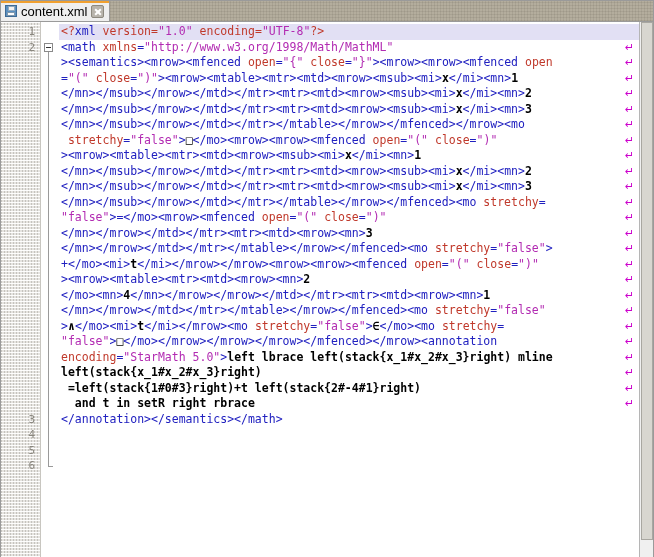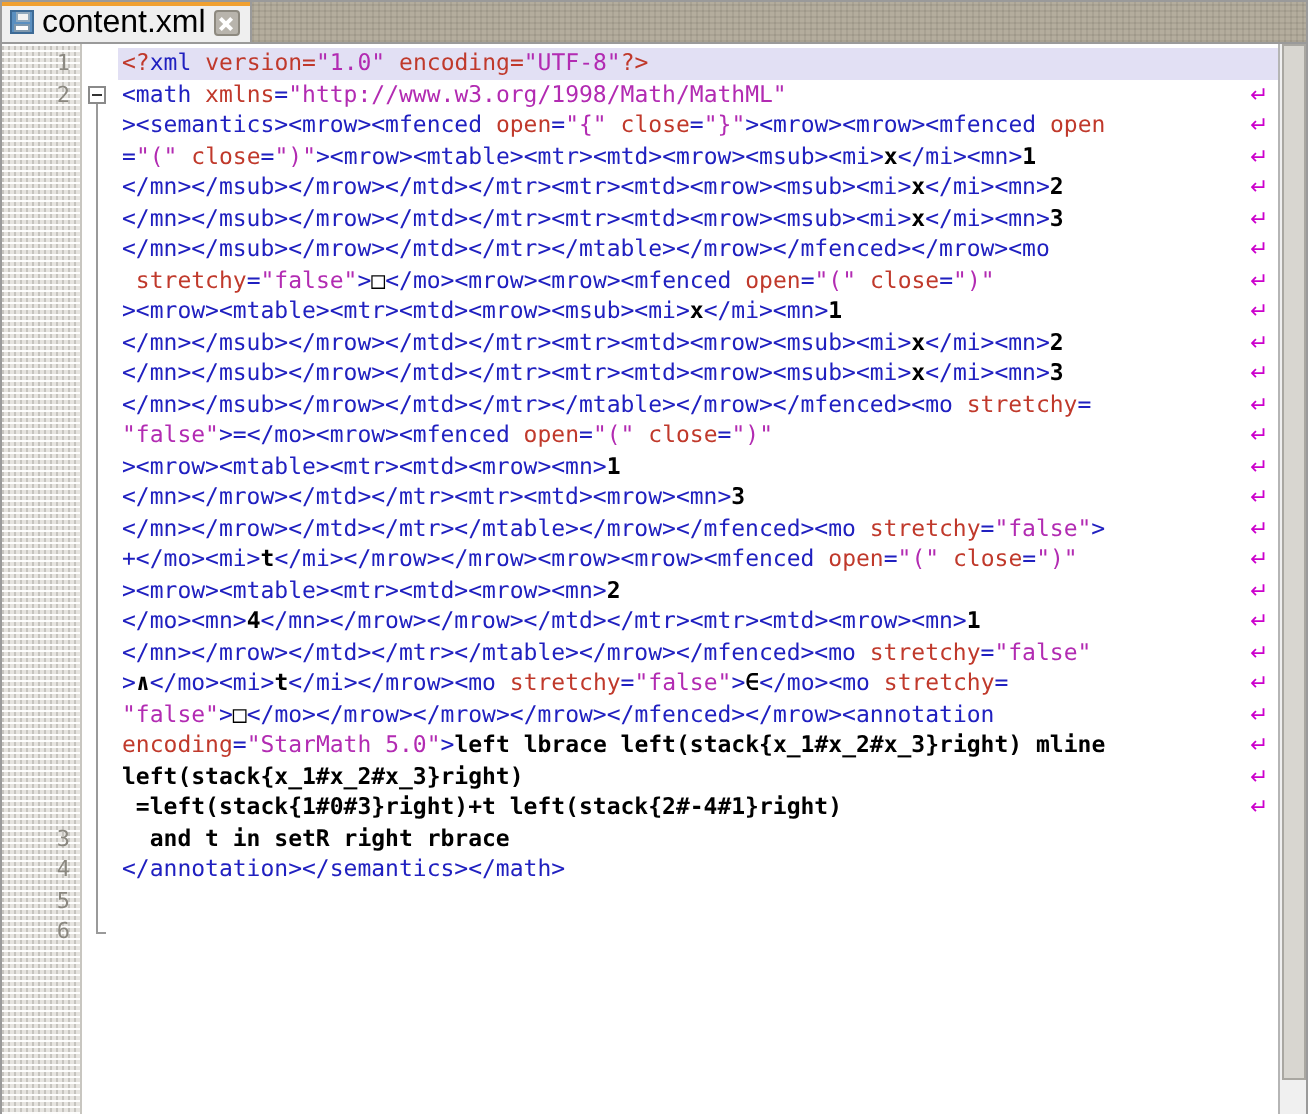--- a/index.html
+++ b/index.html
@@ -13,21 +13,21 @@
 
   
   .tabbar{position:relative;height:21px;background:#d6d2c8;
           border-bottom:1px solid #9a9a9a;box-sizing:border-box;
           display:flex;align-items:stretch;}
   .tab{position:relative;display:flex;align-items:center;gap:4px;
        padding:0 5px 0 4px;background:#efefef;
        border-right:1px solid #9a9a9a;box-sizing:border-box;}
   .tab::before{content:"";position:absolute;left:0;right:0;top:0;height:2px;
        background:#f0a030;}
-  .tab-label{font-family:"Liberation Sans",sans-serif;font-size:16px;
+  .tab-label{font-family:"Liberation Sans",sans-serif;font-size:13px;
        color:#000;white-space:nowrap;line-height:21px;}
   .tab-rest{flex:1;background:
      repeating-linear-gradient(90deg,#c9c5bb 0 1px,#d6d2c8 1px 3px),
      repeating-linear-gradient(0deg,#c9c5bb 0 1px,#d6d2c8 1px 3px);
      background-blend-mode:multiply;}
 
   
   .ico-save{width:12px;height:12px;position:relative;flex:0 0 auto;}
   .ico-save i{position:absolute;display:block;}
   .ico-save .body{left:0;top:0;width:12px;height:12px;background:#5a8fc0;
@@ -163,21 +163,20 @@
           <div class="ln"><span class="t-tag">=</span><span class="t-val">"("</span><span class="t-tag"> </span><span class="t-attr">close</span><span class="t-tag">=</span><span class="t-val">")"</span><span class="t-tag">&gt;&lt;mrow&gt;&lt;mtable&gt;&lt;mtr&gt;&lt;mtd&gt;&lt;mrow&gt;&lt;msub&gt;&lt;mi&gt;</span><span class="t-txt">x</span><span class="t-tag">&lt;/mi&gt;&lt;mn&gt;</span><span class="t-txt">1</span></div>
           <div class="ln"><span class="t-tag">&lt;/mn&gt;&lt;/msub&gt;&lt;/mrow&gt;&lt;/mtd&gt;&lt;/mtr&gt;&lt;mtr&gt;&lt;mtd&gt;&lt;mrow&gt;&lt;msub&gt;&lt;mi&gt;</span><span class="t-txt">x</span><span class="t-tag">&lt;/mi&gt;&lt;mn&gt;</span><span class="t-txt">2</span></div>
           <div class="ln"><span class="t-tag">&lt;/mn&gt;&lt;/msub&gt;&lt;/mrow&gt;&lt;/mtd&gt;&lt;/mtr&gt;&lt;mtr&gt;&lt;mtd&gt;&lt;mrow&gt;&lt;msub&gt;&lt;mi&gt;</span><span class="t-txt">x</span><span class="t-tag">&lt;/mi&gt;&lt;mn&gt;</span><span class="t-txt">3</span></div>
           <div class="ln"><span class="t-tag">&lt;/mn&gt;&lt;/msub&gt;&lt;/mrow&gt;&lt;/mtd&gt;&lt;/mtr&gt;&lt;/mtable&gt;&lt;/mrow&gt;&lt;/mfenced&gt;&lt;/mrow&gt;&lt;mo</span></div>
           <div class="ln"><span class="t-attr"> stretchy</span><span class="t-tag">=</span><span class="t-val">"false"</span><span class="t-tag">&gt;</span><span class="t-txt">□</span><span class="t-tag">&lt;/mo&gt;&lt;mrow&gt;&lt;mrow&gt;&lt;mfenced </span><span class="t-attr">open</span><span class="t-tag">=</span><span class="t-val">"("</span><span class="t-tag"> </span><span class="t-attr">close</span><span class="t-tag">=</span><span class="t-val">")"</span></div>
           <div class="ln"><span class="t-tag">&gt;&lt;mrow&gt;&lt;mtable&gt;&lt;mtr&gt;&lt;mtd&gt;&lt;mrow&gt;&lt;msub&gt;&lt;mi&gt;</span><span class="t-txt">x</span><span class="t-tag">&lt;/mi&gt;&lt;mn&gt;</span><span class="t-txt">1</span></div>
           <div class="ln"><span class="t-tag">&lt;/mn&gt;&lt;/msub&gt;&lt;/mrow&gt;&lt;/mtd&gt;&lt;/mtr&gt;&lt;mtr&gt;&lt;mtd&gt;&lt;mrow&gt;&lt;msub&gt;&lt;mi&gt;</span><span class="t-txt">x</span><span class="t-tag">&lt;/mi&gt;&lt;mn&gt;</span><span class="t-txt">2</span></div>
           <div class="ln"><span class="t-tag">&lt;/mn&gt;&lt;/msub&gt;&lt;/mrow&gt;&lt;/mtd&gt;&lt;/mtr&gt;&lt;mtr&gt;&lt;mtd&gt;&lt;mrow&gt;&lt;msub&gt;&lt;mi&gt;</span><span class="t-txt">x</span><span class="t-tag">&lt;/mi&gt;&lt;mn&gt;</span><span class="t-txt">3</span></div>
           <div class="ln"><span class="t-tag">&lt;/mn&gt;&lt;/msub&gt;&lt;/mrow&gt;&lt;/mtd&gt;&lt;/mtr&gt;&lt;/mtable&gt;&lt;/mrow&gt;&lt;/mfenced&gt;&lt;mo </span><span class="t-attr">stretchy</span><span class="t-tag">=</span></div>
           <div class="ln"><span class="t-val">"false"</span><span class="t-tag">&gt;=&lt;/mo&gt;&lt;mrow&gt;&lt;mfenced </span><span class="t-attr">open</span><span class="t-tag">=</span><span class="t-val">"("</span><span class="t-tag"> </span><span class="t-attr">close</span><span class="t-tag">=</span><span class="t-val">")"</span></div>
-          <div class="ln"><span class="t-tag">&gt;&lt;mrow&gt;&lt;mtable&gt;&lt;mtr&gt;&lt;mtd&gt;&lt;mrow&gt;&lt;mn&gt;</span><span class="t-txt">1</span></div>
           <div class="ln"><span class="t-tag">&lt;/mn&gt;&lt;/mrow&gt;&lt;/mtd&gt;&lt;/mtr&gt;&lt;mtr&gt;&lt;mtd&gt;&lt;mrow&gt;&lt;mn&gt;</span><span class="t-txt">3</span></div>
           <div class="ln"><span class="t-tag">&lt;/mn&gt;&lt;/mrow&gt;&lt;/mtd&gt;&lt;/mtr&gt;&lt;/mtable&gt;&lt;/mrow&gt;&lt;/mfenced&gt;&lt;mo </span><span class="t-attr">stretchy</span><span class="t-tag">=</span><span class="t-val">"false"</span><span class="t-tag">&gt;</span></div>
           <div class="ln"><span class="t-tag">+&lt;/mo&gt;&lt;mi&gt;</span><span class="t-txt">t</span><span class="t-tag">&lt;/mi&gt;&lt;/mrow&gt;&lt;/mrow&gt;&lt;mrow&gt;&lt;mrow&gt;&lt;mfenced </span><span class="t-attr">open</span><span class="t-tag">=</span><span class="t-val">"("</span><span class="t-tag"> </span><span class="t-attr">close</span><span class="t-tag">=</span><span class="t-val">")"</span></div>
           <div class="ln"><span class="t-tag">&gt;&lt;mrow&gt;&lt;mtable&gt;&lt;mtr&gt;&lt;mtd&gt;&lt;mrow&gt;&lt;mn&gt;</span><span class="t-txt">2</span></div>
           <div class="ln"><span class="t-tag">&lt;/mo&gt;&lt;mn&gt;</span><span class="t-txt">4</span><span class="t-tag">&lt;/mn&gt;&lt;/mrow&gt;&lt;/mrow&gt;&lt;/mtd&gt;&lt;/mtr&gt;&lt;mtr&gt;&lt;mtd&gt;&lt;mrow&gt;&lt;mn&gt;</span><span class="t-txt">1</span></div>
           <div class="ln"><span class="t-tag">&lt;/mn&gt;&lt;/mrow&gt;&lt;/mtd&gt;&lt;/mtr&gt;&lt;/mtable&gt;&lt;/mrow&gt;&lt;/mfenced&gt;&lt;mo </span><span class="t-attr">stretchy</span><span class="t-tag">=</span><span class="t-val">"false"</span></div>
           <div class="ln"><span class="t-tag">&gt;</span><span class="t-txt">∧</span><span class="t-tag">&lt;/mo&gt;&lt;mi&gt;</span><span class="t-txt">t</span><span class="t-tag">&lt;/mi&gt;&lt;/mrow&gt;&lt;mo </span><span class="t-attr">stretchy</span><span class="t-tag">=</span><span class="t-val">"false"</span><span class="t-tag">&gt;</span><span class="t-txt">∈</span><span class="t-tag">&lt;/mo&gt;&lt;mo </span><span class="t-attr">stretchy</span><span class="t-tag">=</span></div>
           <div class="ln"><span class="t-val">"false"</span><span class="t-tag">&gt;</span><span class="t-txt">□</span><span class="t-tag">&lt;/mo&gt;&lt;/mrow&gt;&lt;/mrow&gt;&lt;/mrow&gt;&lt;/mfenced&gt;&lt;/mrow&gt;&lt;annotation</span></div>
           <div class="ln"><span class="t-attr">encoding</span><span class="t-tag">=</span><span class="t-val">"StarMath 5.0"</span><span class="t-tag">&gt;</span><span class="t-txt">left lbrace left(stack{x_1#x_2#x_3}right) mline</span></div>
           <div class="ln"><span class="t-txt">left(stack{x_1#x_2#x_3}right)</span></div>

